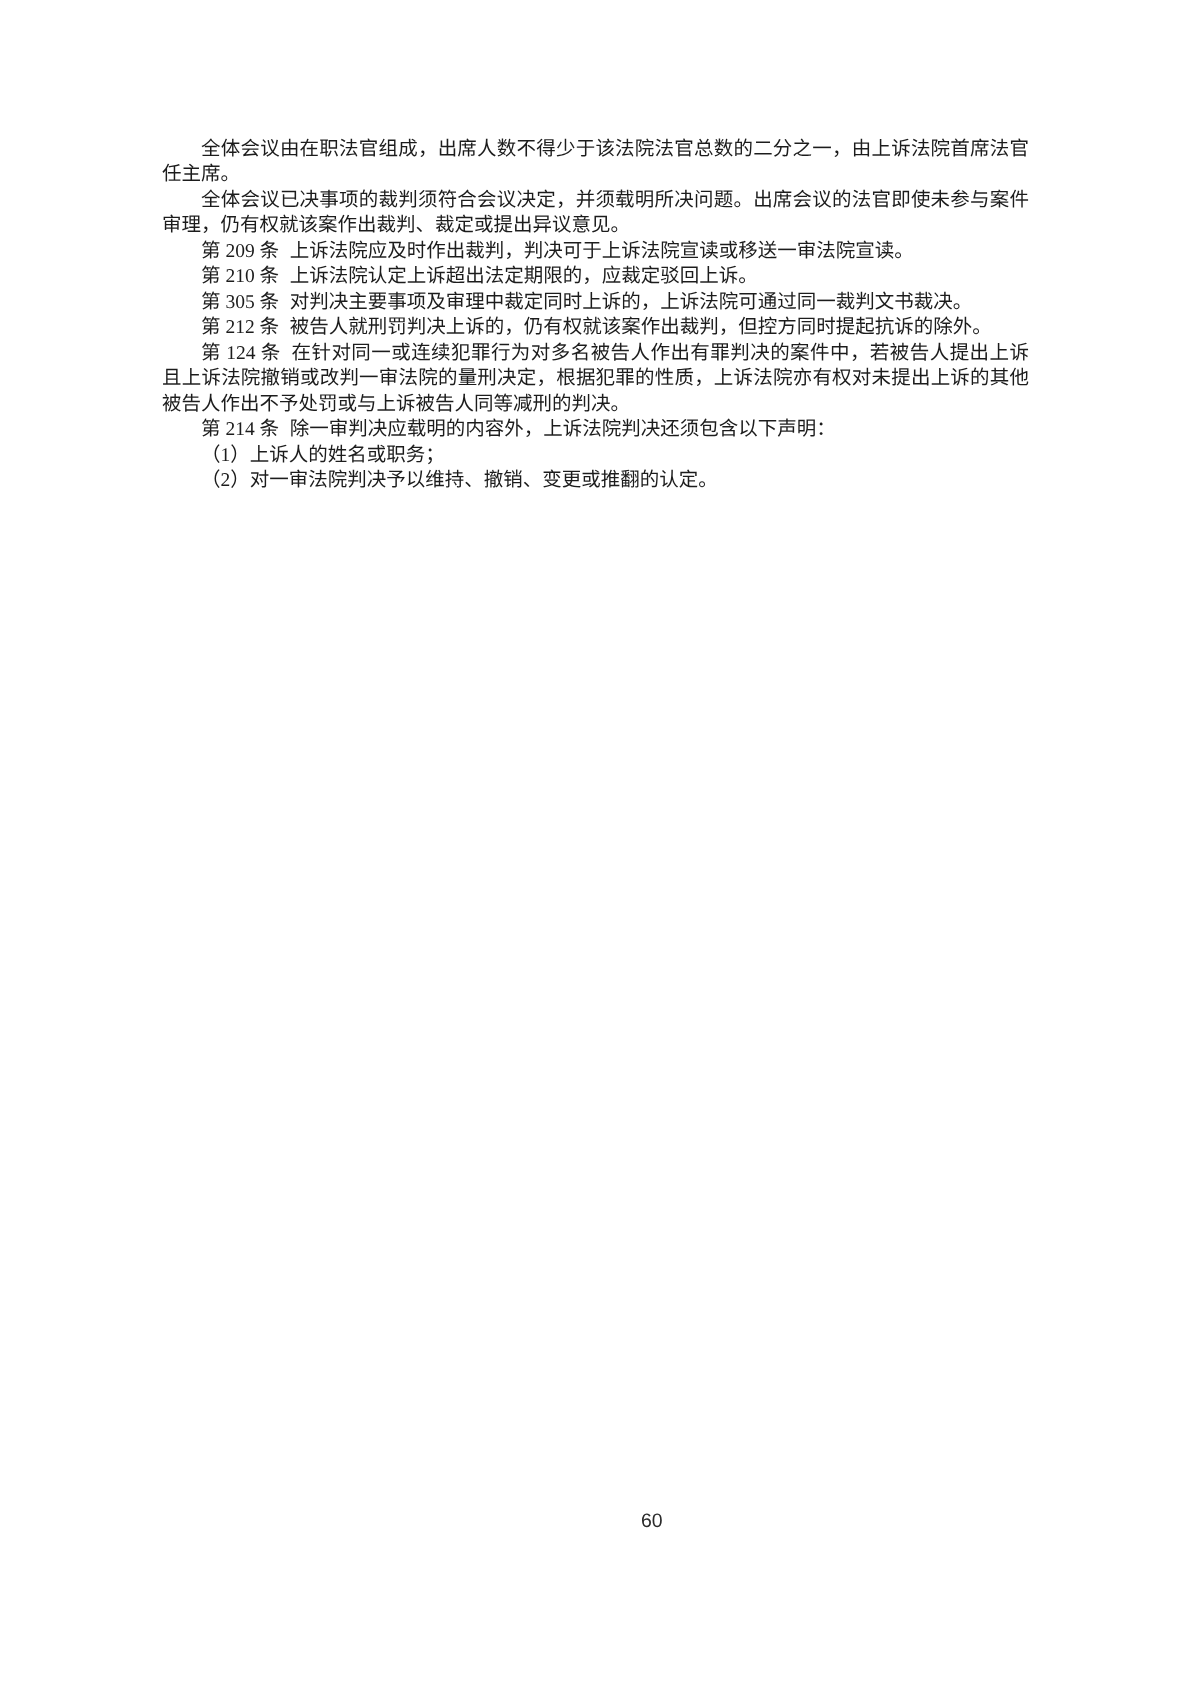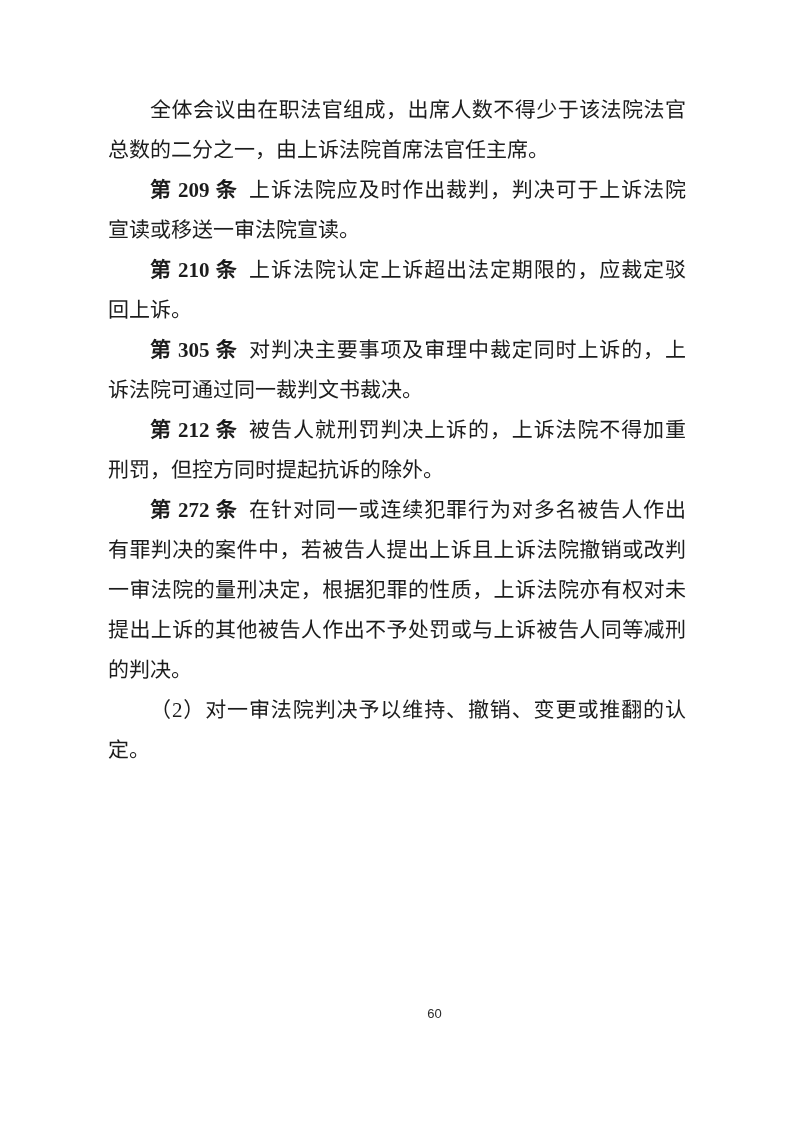--- a/index.html
+++ b/index.html
@@ -12,54 +12,57 @@
     background: #ffffff;
     position: relative;
     overflow: hidden;
   }
   .doc-content {
     position: absolute;
     left: 108px;
     top: 90px;
     width: 578px;
     font-family: "Liberation Serif", serif;
-    font-size: 21px;
-    line-height: 40px;
+    font-size: 13px;
+    line-height: 17px;
     color: #1c1c1c;
     text-align: justify;
     text-justify: inter-ideograph;
   }
   .doc-content p {
     margin: 0;
     padding: 0;
     text-indent: 2em;
   }
   .article-label {
-    font-weight: bold;
+    font-weight: normal;
     margin-right: 0.55em;
     margin-top: 40px;
   }
   .page-number {
     position: absolute;
     top: 1006px;
     left: 0;
     width: 100%;
     text-align: center;
     font-family: Liberation Sans, sans-serif;
     font-size: 13px;
     color: #2b2b2b;
     padding-left: 38px;
   }
 </style>
 </head>
 <body>
 
 <div class="doc-content">
   <p><span>全体会议由在职法官组成，出席人数不得少于该法院法官总数的二分之一，由上诉法院首席法官任主席。</span></p>
+  <p><span>全体会议已决事项的裁判须符合会议决定，并须载明所决问题。出席会议的法官即使未参与案件审理，仍有权就该案作出裁判、裁定或提出异议意见。</span></p>
   <p><span class="article-label">第 209 条</span><span>上诉法院应及时作出裁判，判决可于上诉法院宣读或移送一审法院宣读。</span></p>
   <p><span class="article-label">第 210 条</span><span>上诉法院认定上诉超出法定期限的，应裁定驳回上诉。</span></p>
   <p><span class="article-label">第 305 条</span><span>对判决主要事项及审理中裁定同时上诉的，上诉法院可通过同一裁判文书裁决。</span></p>
-  <p><span class="article-label">第 212 条</span><span>被告人就刑罚判决上诉的，上诉法院不得加重刑罚，但控方同时提起抗诉的除外。</span></p>
-  <p><span class="article-label">第 272 条</span><span>在针对同一或连续犯罪行为对多名被告人作出有罪判决的案件中，若被告人提出上诉且上诉法院撤销或改判一审法院的量刑决定，根据犯罪的性质，上诉法院亦有权对未提出上诉的其他被告人作出不予处罚或与上诉被告人同等减刑的判决。</span></p>
+  <p><span class="article-label">第 212 条</span><span>被告人就刑罚判决上诉的，仍有权就该案作出裁判，但控方同时提起抗诉的除外。</span></p>
+  <p><span class="article-label">第 124 条</span><span>在针对同一或连续犯罪行为对多名被告人作出有罪判决的案件中，若被告人提出上诉且上诉法院撤销或改判一审法院的量刑决定，根据犯罪的性质，上诉法院亦有权对未提出上诉的其他被告人作出不予处罚或与上诉被告人同等减刑的判决。</span></p>
+  <p><span class="article-label">第 214 条</span><span>除一审判决应载明的内容外，上诉法院判决还须包含以下声明：</span></p>
+  <p><span>（1）上诉人的姓名或职务；</span></p>
   <p><span>（2）对一审法院判决予以维持、撤销、变更或推翻的认定。</span></p>
 </div>
 
 <div class="page-number">60</div>
 
 </body></html>

